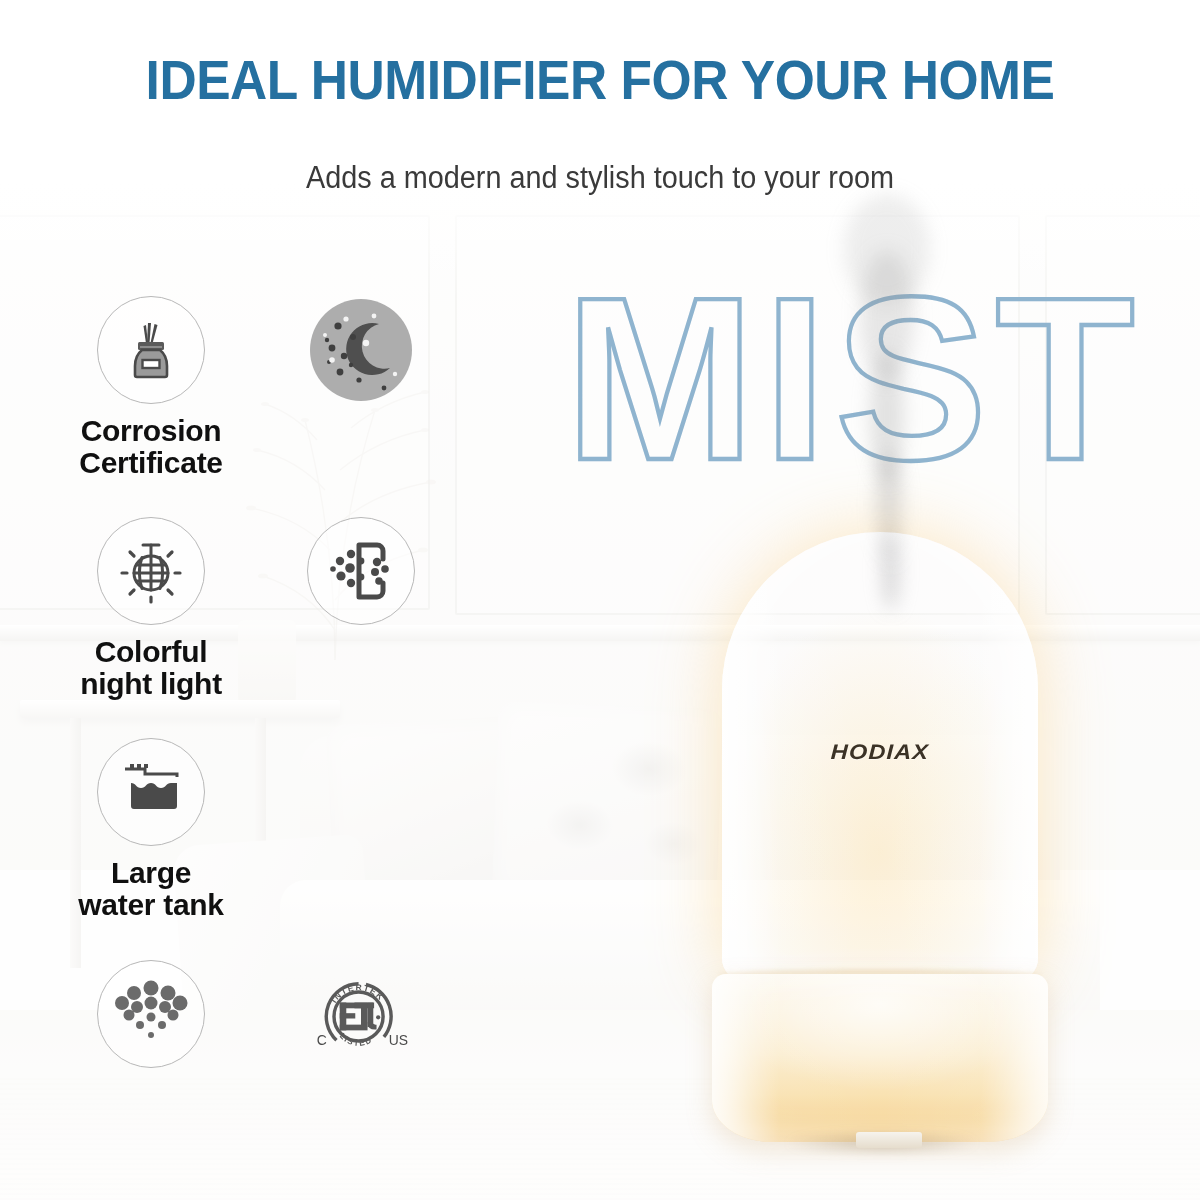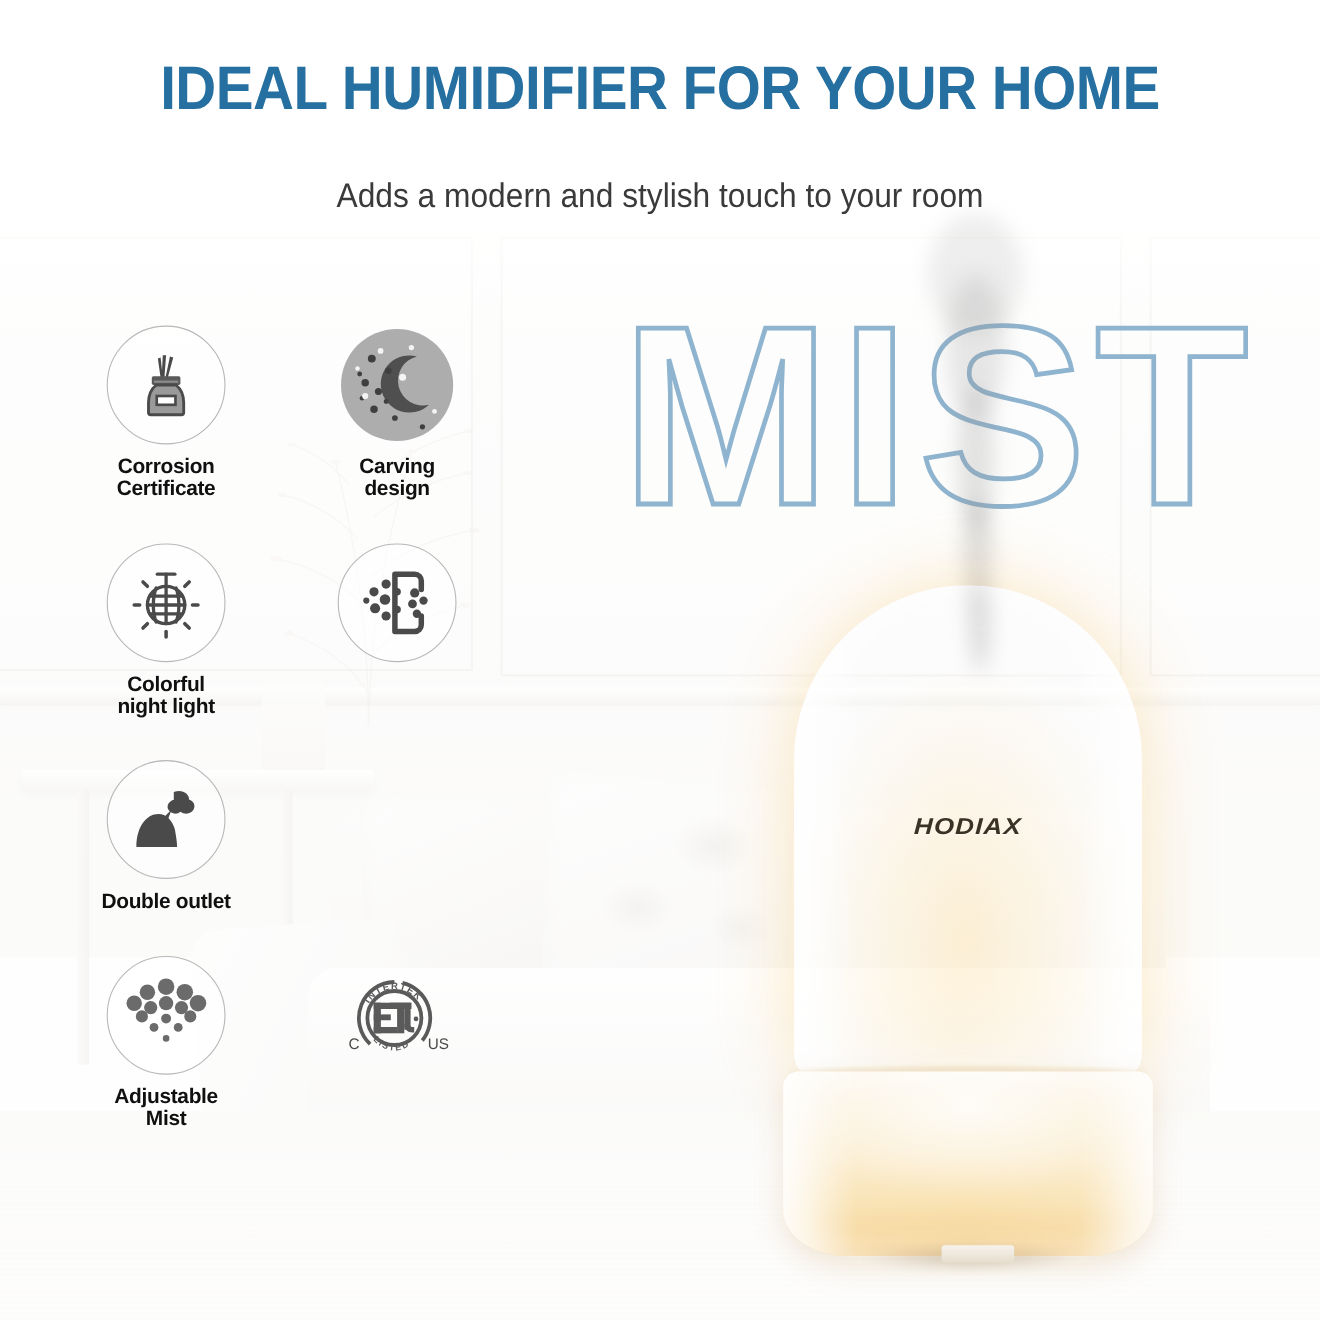--- a/index.html
+++ b/index.html
@@ -149,21 +149,21 @@
   .f-cell { width:210px; text-align:center; }
   .f-icon {
     width:108px; height:108px; margin:0 auto;
     border-radius:50%; border:1px solid #b8b8b8;
     display:flex; align-items:center; justify-content:center;
     background:rgba(255,255,255,.55);
   }
   .f-icon.plain { border:none; background:transparent; }
   .f-label {
     margin-top:11px;
-    font-size:19px; font-weight:bold; color:#101010;
+    font-size:30px; font-weight:bold; color:#101010;
     line-height:1.07; letter-spacing:-.3px;
   }
   .row-gap { height:38px; }
 
   
   .humidifier { position:absolute; left:706px; top:532px; width:348px; height:640px; }
   .hum-body {
     position:absolute; left:16px; top:0; width:316px; height:450px;
     border-radius:158px 158px 24px 24px;
     background:
@@ -339,24 +339,20 @@
             <g fill="#f4f4f4">
               <circle cx="39" cy="23" r="2.6"></circle>
                 <circle cx="59" cy="47" r="3.2"></circle>
               <circle cx="25" cy="64" r="2.8"></circle>
                 <circle cx="67" cy="20" r="2.4"></circle>
               <circle cx="88" cy="78" r="2.2"></circle>
                 <circle cx="18" cy="39" r="2"></circle>
             </g>
           </svg>
         </div>
-        <div class="f-label">
-          <div>Carving</div>
-          <div>design</div>
-        </div>
       </div>
     </div>
 
     <div class="row-gap"></div>
 
     <div class="f-row">
       <div class="f-cell">
         <div class="f-icon">
           <svg width="72" height="72" viewBox="0 0 72 72">
             <g stroke="#4a4a4a" stroke-width="3" fill="none" stroke-linecap="round">
@@ -406,35 +402,40 @@
                 <circle cx="54" cy="46" r="3.8"></circle>
             </g>
           </svg>
         </div>
       </div>
     </div>
 
     <div class="row-gap"></div>
 
     <div class="f-row">
-
       <div class="f-cell">
         <div class="f-icon">
-          <svg width="70" height="66" viewBox="0 0 70 66">
-            <path d="M42 8 c7 -3 14 1 14 7 c4 1 6 5 4 9 c-2 4 -8 5 -12 2
-                     c-3 3 -9 2 -11 -2 c-2 -4 1 -8 5 -9 c0 -4 0 -6 0 -7 z" fill="#4a4a4a"></path>
-            <path d="M40 24 L31 33 L37 32 Z" fill="#4a4a4a"></path>
-            <path d="M8 58 c0 -18 9 -30 20 -30 c8 0 13 7 15 14 c1 6 2 11 2 16 z" fill="#4a4a4a"></path>
+          <svg width="68" height="62" viewBox="0 0 68 62">
+            <path d="M8 8 h20 v5 h32 v3 h-6 v6
+                     c-5 0 -5 5 -10 5 s-5 -5 -10 -5 s-5 5 -10 5 s-5 -5 -10 -5
+                     v23 a3 3 0 0 0 3 3 h40 a3 3 0 0 0 3 -3 V22 h-6 v-6 h6 v-3 H28 V8 h-20 z" fill="#4a4a4a"></path>
+            <path d="M8 8 h20 v5 h32 v3" fill="none" stroke="#4a4a4a" stroke-width="3"></path>
+            <g fill="#4a4a4a">
+              <rect x="13" y="3" width="4" height="4"></rect>
+              <rect x="20" y="3" width="4" height="4"></rect>
+              <rect x="27" y="3" width="4" height="4"></rect>
+            </g>
           </svg>
         </div>
         <div class="f-label">
-          <div>Double outlet</div>
-          <div></div>
-        </div>
-      </div>
+          <div>Large</div>
+          <div>water tank</div>
+        </div>
+      </div>
+
     </div>
 
     <div class="row-gap"></div>
 
     <div class="f-row">
       <div class="f-cell">
         <div class="f-icon">
           <svg width="78" height="78" viewBox="0 0 78 78">
             <g fill="#6b6b6b">
               <circle cx="39" cy="13" r="7.5"></circle>
@@ -447,24 +448,20 @@
                 <circle cx="53" cy="32" r="6"></circle>
               <circle cx="17" cy="40" r="5.5"></circle>
                 <circle cx="61" cy="40" r="5.5"></circle>
               <circle cx="39" cy="42" r="4.5"></circle>
               <circle cx="28" cy="50" r="4"></circle>
                 <circle cx="50" cy="50" r="4"></circle>
               <circle cx="39" cy="60" r="3"></circle>
             </g>
           </svg>
         </div>
-        <div class="f-label">
-          <div>Adjustable</div>
-          <div>Mist</div>
-        </div>
       </div>
 
       <div class="f-cell">
         <div class="f-icon plain">
           <svg width="132" height="104" viewBox="0 0 132 104">
             <defs>
               <path id="arcTop" d="M30 56 a33 33 0 0 1 66 0" fill="none"></path>
               <path id="arcBot" d="M34 62 a29 29 0 0 0 58 0" fill="none"></path>
             </defs>
             <g fill="none" stroke="#5a5a5a" stroke-width="4.2">

